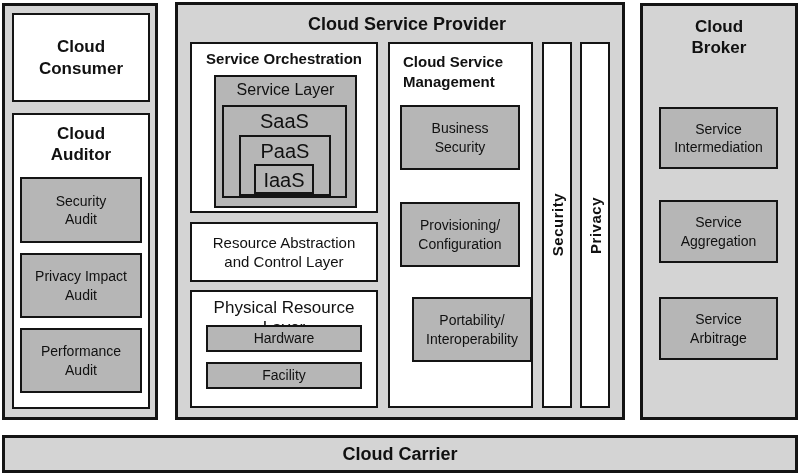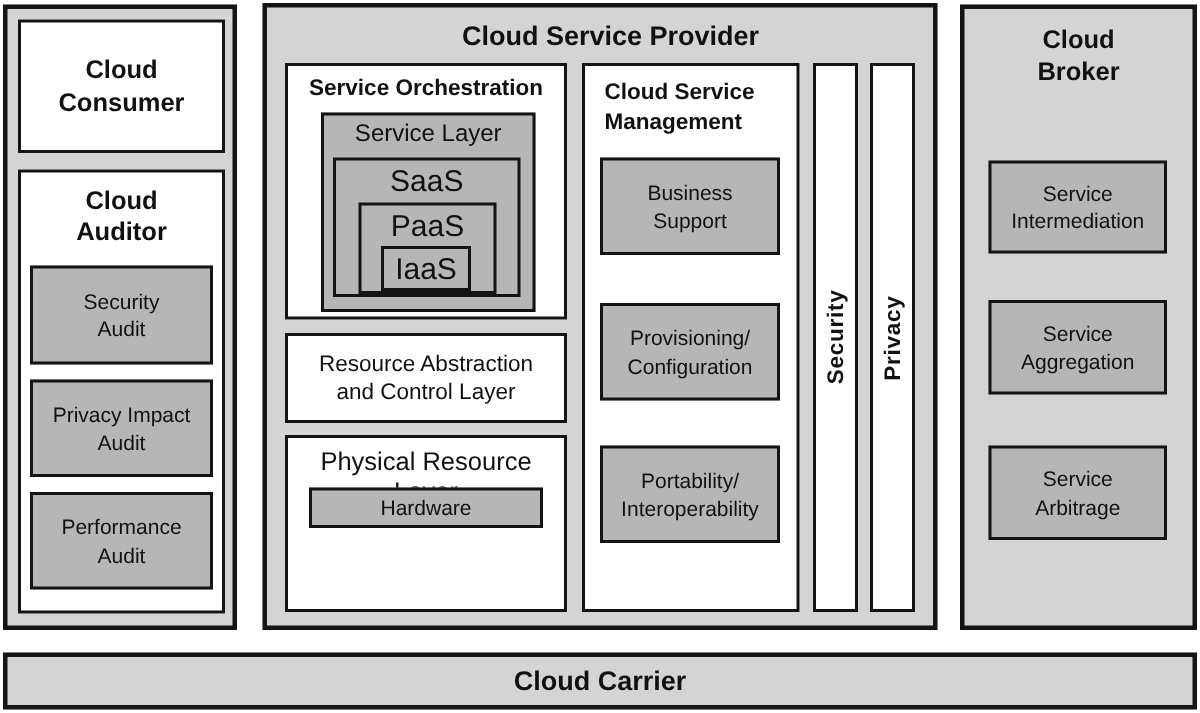--- a/index.html
+++ b/index.html
@@ -73,21 +73,21 @@
   .csm-title {
     margin: 8px 0 0 13px;
     font-weight: bold;
     font-size: 15px;
     line-height: 1.3;
     text-align: left;
     white-space: pre-line;
   }
   .mgmt-1 { left: 10px; top: 61px;  width: 120px; height: 65px; }
   .mgmt-2 { left: 10px; top: 158px; width: 120px; height: 65px; }
-  .mgmt-3 { left: 10px; top: 253px; width: 120px; height: 65px; }
+  .mgmt-3 { left: 22px; top: 253px; width: 120px; height: 65px; }
 
   .bar { width: 30px; top: 37px; height: 366px; }
   .bar-sec  { left: 364px; }
   .bar-priv { left: 402px; }
   .vtext {
     writing-mode: vertical-rl;
     transform: rotate(180deg);
     font-weight: bold;
     font-size: 15px;
     letter-spacing: 0.5px;
@@ -154,28 +154,31 @@
     <div class="wbox ra center">
       <div class="lbl">Resource Abstraction
 and Control Layer</div>
     </div>
 
     <div class="wbox prl">
       <div class="prl-title">Physical Resource Layer</div>
       <div class="gbox hw center">
         <span class="lbl">Hardware</span>
       </div>
+      <div class="gbox fac center">
+        <span class="lbl">Facility</span>
+      </div>
     </div>
 
     <div class="wbox csm">
       <div class="csm-title">Cloud Service
 Management</div>
       <div class="gbox mgmt-1 center">
         <span class="lbl">Business
-Support</span>
+Security</span>
       </div>
       <div class="gbox mgmt-2 center">
         <span class="lbl">Provisioning/
 Configuration</span>
       </div>
       <div class="gbox mgmt-3 center">
         <span class="lbl">Portability/
 Interoperability</span>
       </div>
     </div>

